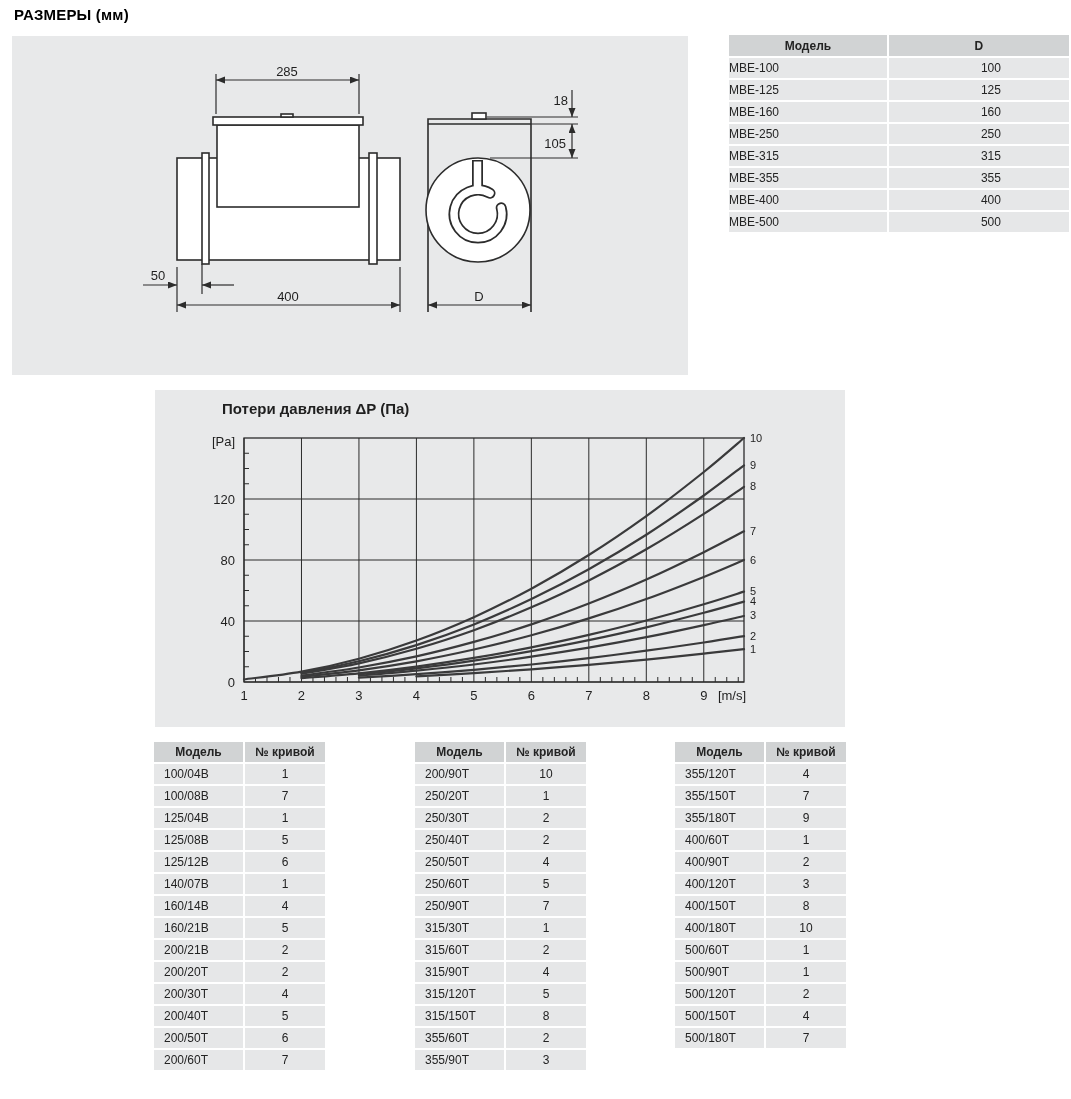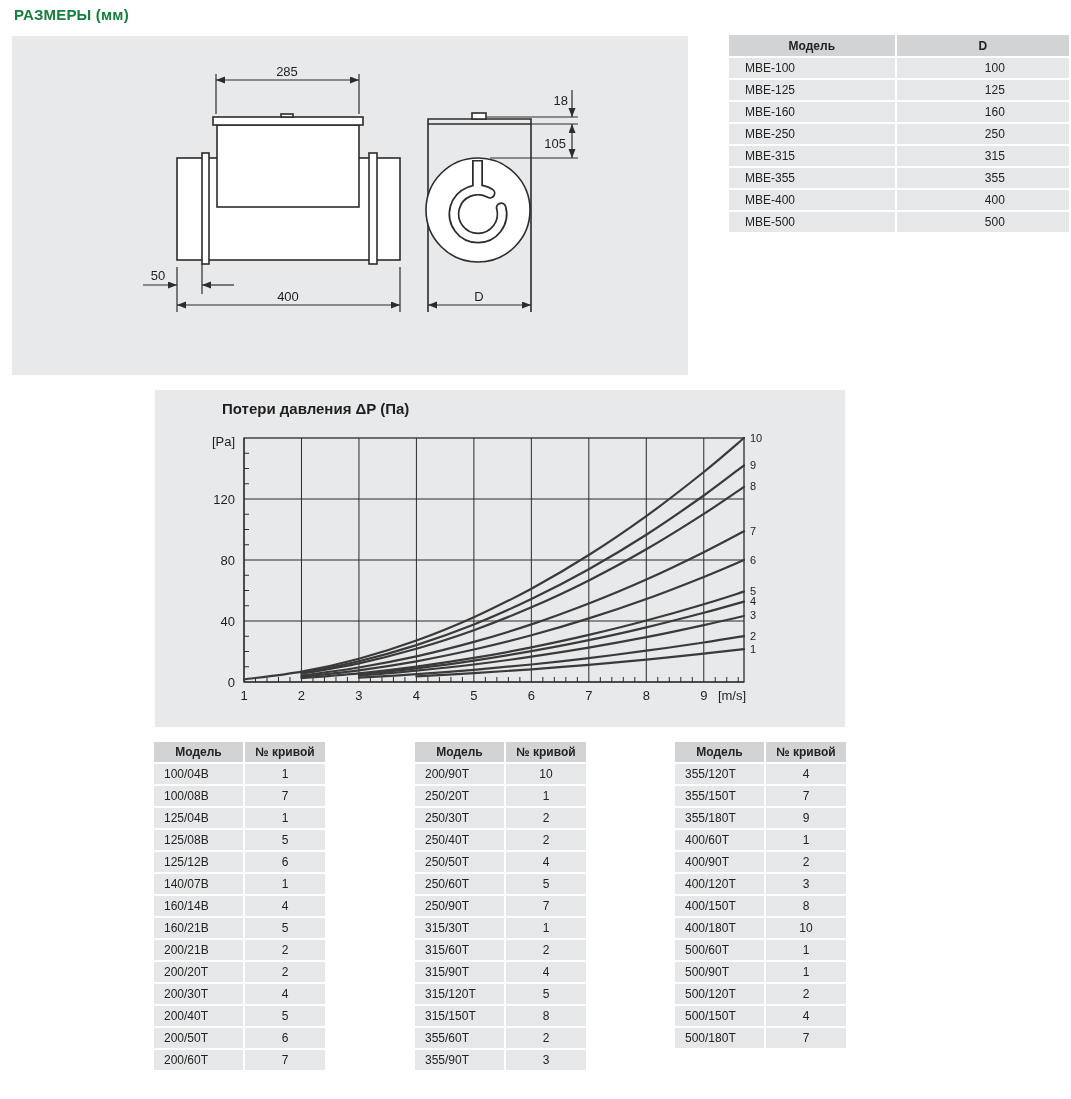--- a/index.html
+++ b/index.html
@@ -1,37 +1,37 @@
 <!DOCTYPE html>
 <html><head>
 <meta charset="utf-8">
 <style>
   html,body{margin:0;padding:0;background:#fff;}
   body{width:1071px;height:1099px;position:relative;overflow:hidden;
        font-family:"Liberation Sans","DejaVu Sans",sans-serif;color:#232323;}
   .page-title{position:absolute;left:14px;top:6px;font-size:15px;font-weight:bold;
-       letter-spacing:.2px;color:#15803d;}
+       letter-spacing:.2px;color:#000000;}
   .panel{position:absolute;background:#e8e9ea;}
   #drawing-panel{left:12px;top:36px;width:676px;height:339px;}
   #chart-panel{left:155px;top:390px;width:690px;height:337px;}
   .chart-title{position:absolute;left:67px;top:10px;font-size:15px;font-weight:bold;color:#1f1f1f;}
   .tbl-wrap{position:absolute;}
   table{border-collapse:separate;border-spacing:2.5px;font-size:12px;color:#232323;}
   th{background:#d1d3d4;font-weight:bold;text-align:center;padding:0;}
   td{background:#e6e7e8;padding:0;text-align:center;}
   .t-top th{height:21px;}
   .t-top td{height:20px;padding-left:24px;}
   .t-top th:first-child,.t-top td:first-child{width:166px;}
   .t-top th:last-child,.t-top td:last-child{width:166px;}
   .t-small th{height:20px;}
   .t-small td{height:20px;}
   .t-small th:first-child,.t-small td:first-child{width:79px;}
   .t-small th:last-child,.t-small td:last-child{width:80px;}
   td.cell-model{text-align:left;padding-left:10px;}
-  .t-top td.cell-model{padding-left:16px;}
+  .t-top td.cell-model{padding-left:0;}
   svg{display:block;}
   svg text{font-family:"Liberation Sans","DejaVu Sans",sans-serif;}
 </style>
 </head>
 <body>
 
 <div class="page-title">РАЗМЕРЫ (мм)</div>
 
 <div id="drawing-panel" class="panel">
   <svg width="693" height="339" viewBox="0 0 693 339">

